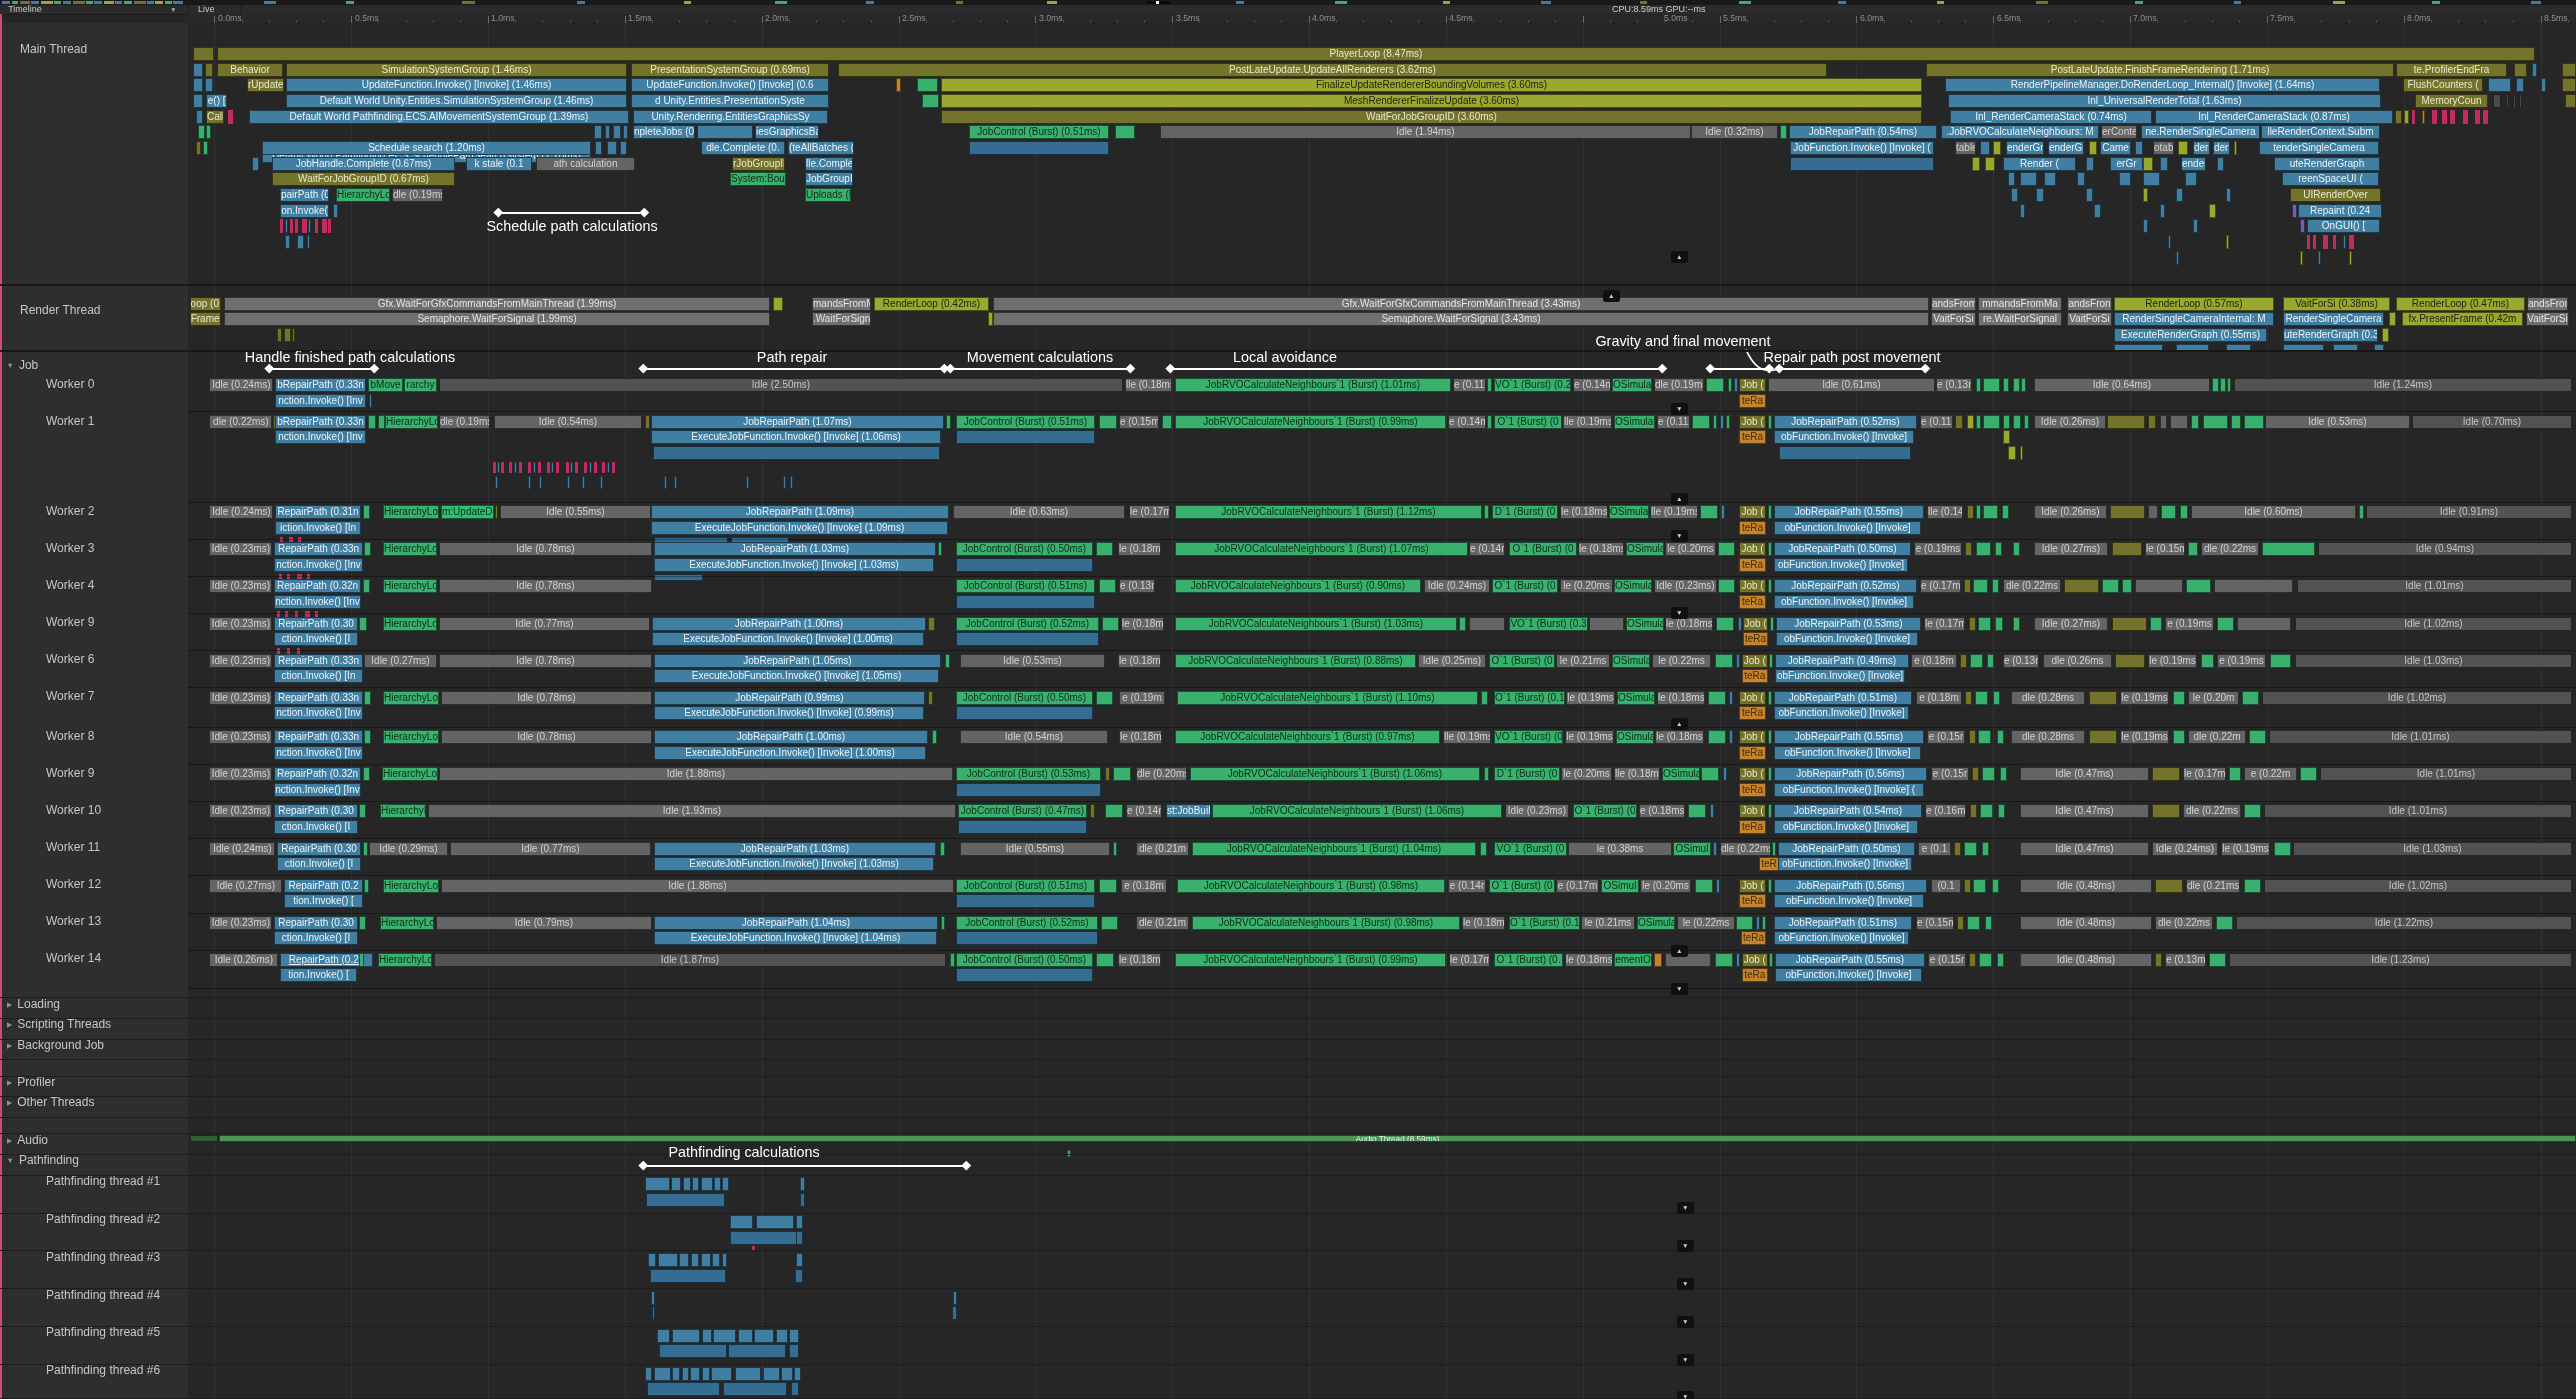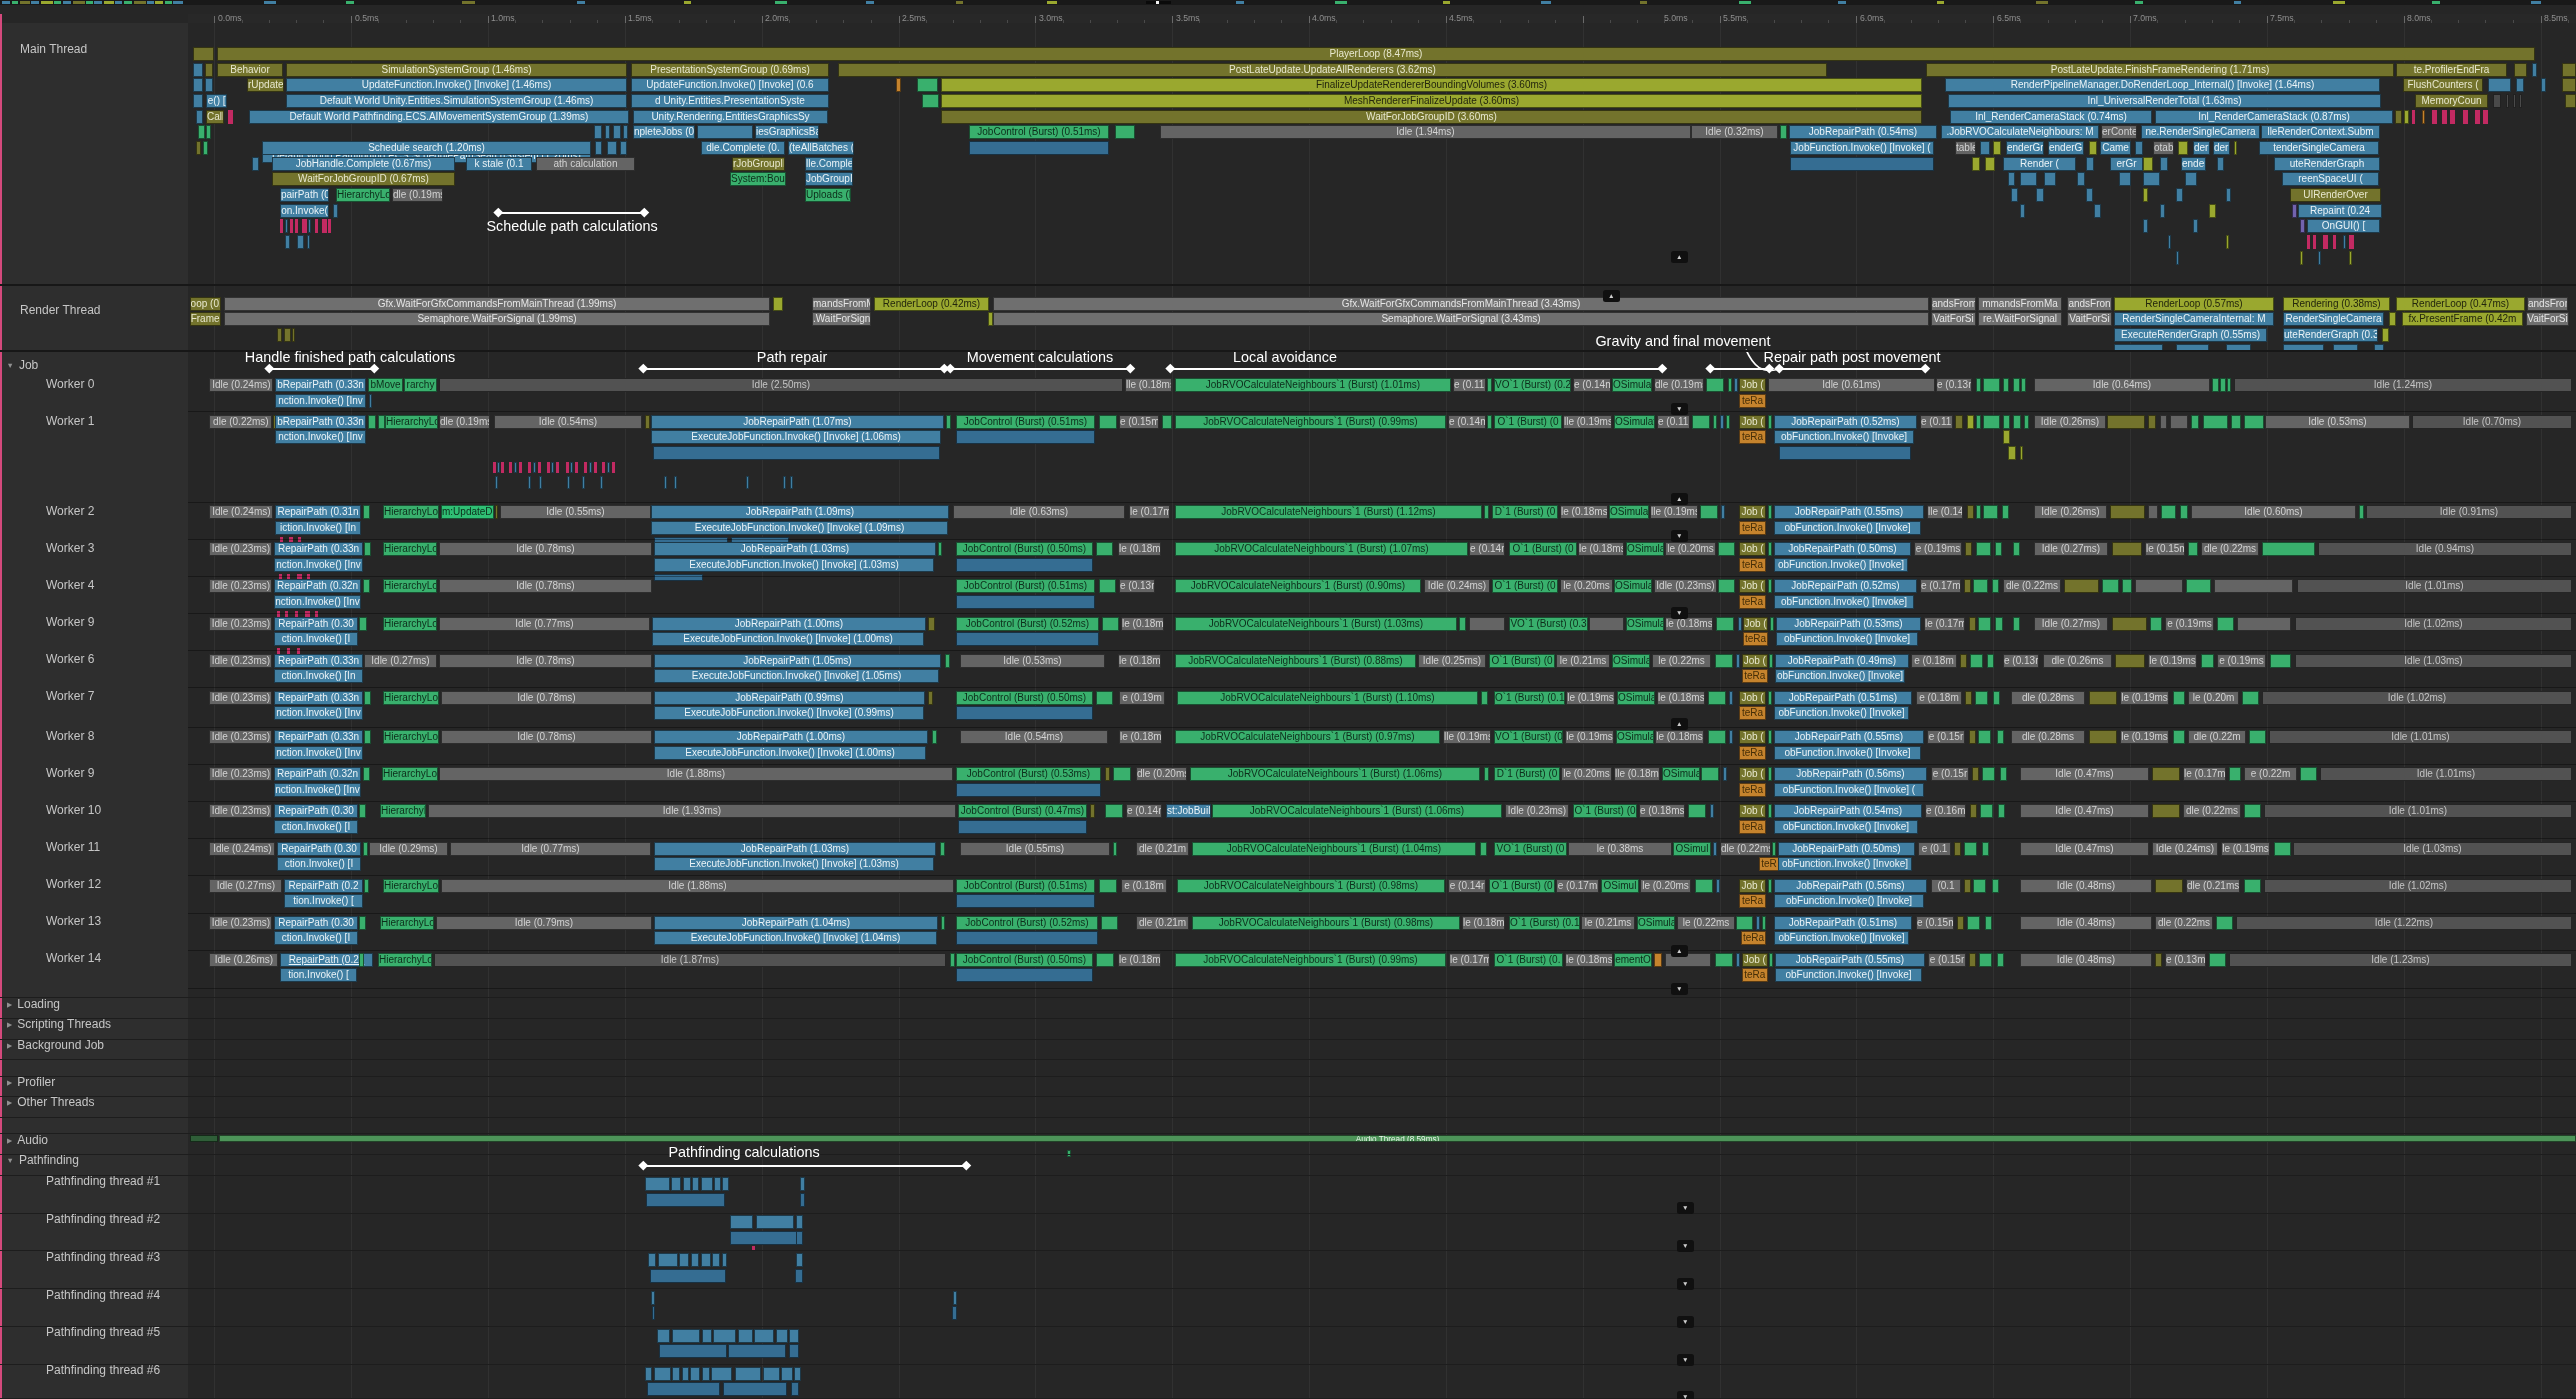--- a/index.html
+++ b/index.html
@@ -100,20 +100,28 @@
       <div class="mmt c-g" style="left: 1739px; width: 11.5px;"></div>
       <div class="mmt c-b" style="left: 1838px; width: 8.2px;"></div>
       <div class="mmt c-l" style="left: 1937px; width: 6.6px;"></div>
       <div class="mmt c-o" style="left: 2036px; width: 11.5px;"></div>
       <div class="mmt c-g" style="left: 2135px; width: 8.2px;"></div>
       <div class="mmt c-b" style="left: 2234px; width: 6.6px;"></div>
       <div class="mmt c-l" style="left: 2333px; width: 11.5px;"></div>
       <div class="mmt c-g" style="left: 2432px; width: 8.2px;"></div>
       <div class="mmt c-b" style="left: 2531px; width: 10px;"></div>
     </div>
+  <div id="toolbar">
+    <span id="tb-title">Timeline</span>
+    <span id="tb-caret">▼</span>
+    <span class="tb-sep" style="left:188px"></span>
+    <span id="tb-live">Live</span>
+    <span class="tb-sep" style="left:241px"></span>
+    <span id="tb-cpu">CPU:8.59ms   GPU:--ms</span>
+  </div>
   <div id="ruler">
       <div class="rlab" style="left: 30px;">0.0ms</div>
       <div class="rtick" style="left: 26px;"></div>
       <div class="rminor" style="left: 54px;"></div>
       <div class="rminor" style="left: 81px;"></div>
       <div class="rminor" style="left: 108px;"></div>
       <div class="rminor" style="left: 135px;"></div>
       <div class="rlab" style="left: 167px;">0.5ms</div>
       <div class="rtick" style="left: 163px;"></div>
       <div class="rminor" style="left: 190px;"></div>
@@ -448,21 +456,21 @@
       <div class="bar c-o" title="oop (0." style="left: 1.6px; top: 274px; width: 31px; height: 14px;">oop (0.</div>
       <div class="bar c-w" title="Gfx.WaitForGfxCommandsFromMainThread (1.99ms)" style="left: 36px; top: 274px; width: 546px; height: 14px;">Gfx.WaitForGfxCommandsFromMainThread (1.99ms)</div>
       <div class="bar c-l" style="left: 585px; top: 274px; width: 10px; height: 14px;"></div>
       <div class="bar c-w" title="mandsFromM" style="left: 624px; top: 274px; width: 59px; height: 14px;">mandsFromM</div>
       <div class="bar c-l" title="RenderLoop (0.42ms)" style="left: 686px; top: 274px; width: 115px; height: 14px;">RenderLoop (0.42ms)</div>
       <div class="bar c-w" title="Gfx.WaitForGfxCommandsFromMainThread (3.43ms)" style="left: 805px; top: 274px; width: 936px; height: 14px;">Gfx.WaitForGfxCommandsFromMainThread (3.43ms)</div>
       <div class="bar c-w" title="andsFrom" style="left: 1743px; top: 274px; width: 45px; height: 14px;">andsFrom</div>
       <div class="bar c-w" title="mmandsFromMa" style="left: 1790px; top: 274px; width: 84px; height: 14px;">mmandsFromMa</div>
       <div class="bar c-w" title="andsFron" style="left: 1879px; top: 274px; width: 45px; height: 14px;">andsFron</div>
       <div class="bar c-l" title="RenderLoop (0.57ms)" style="left: 1926px; top: 274px; width: 160px; height: 14px;">RenderLoop (0.57ms)</div>
-      <div class="bar c-l" title="RenderLoop (0.38ms)" style="left: 2095px; top: 274px; width: 107px; height: 14px;">Rendering (0.38ms)</div>
+      <div class="bar c-l" title="RenderLoop (0.38ms)" style="left: 2095px; top: 274px; width: 107px; height: 14px;">VaitForSi (0.38ms)</div>
       <div class="bar c-l" title="RenderLoop (0.47ms)" style="left: 2208px; top: 274px; width: 129px; height: 14px;">RenderLoop (0.47ms)</div>
       <div class="bar c-w" title="andsFror" style="left: 2339px; top: 274px; width: 41px; height: 14px;">andsFror</div>
       <div class="bar c-o" title="Frame" style="left: 1.6px; top: 289px; width: 31px; height: 14px;">Frame</div>
       <div class="bar c-w" title="Semaphore.WaitForSignal (1.99ms)" style="left: 36px; top: 289px; width: 546px; height: 14px;">Semaphore.WaitForSignal (1.99ms)</div>
       <div class="bar c-w" title=".WaitForSign" style="left: 624px; top: 289px; width: 59px; height: 14px;">.WaitForSign</div>
       <div class="bar c-l" style="left: 800px; top: 289px; width: 5px; height: 14px;"></div>
       <div class="bar c-w" title="Semaphore.WaitForSignal (3.43ms)" style="left: 805px; top: 289px; width: 936px; height: 14px;">Semaphore.WaitForSignal (3.43ms)</div>
       <div class="bar c-w" title="VaitForSi" style="left: 1743px; top: 289px; width: 45px; height: 14px;">VaitForSi</div>
       <div class="bar c-w" title="re.WaitForSignal" style="left: 1790px; top: 289px; width: 84px; height: 14px;">re.WaitForSignal</div>
       <div class="bar c-w" title="VaitForSi" style="left: 1879px; top: 289px; width: 45px; height: 14px;">VaitForSi</div>

